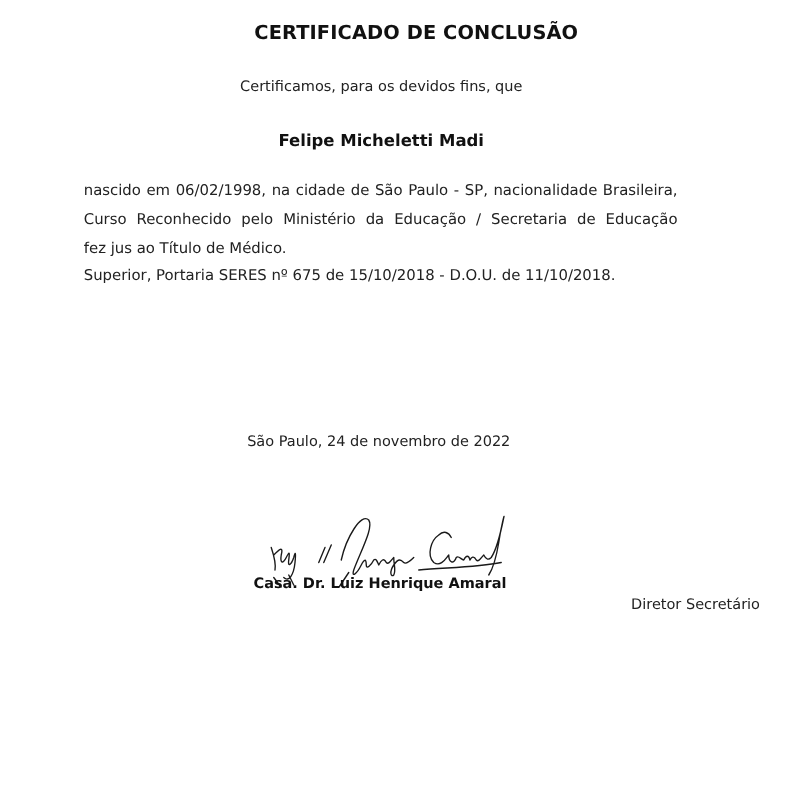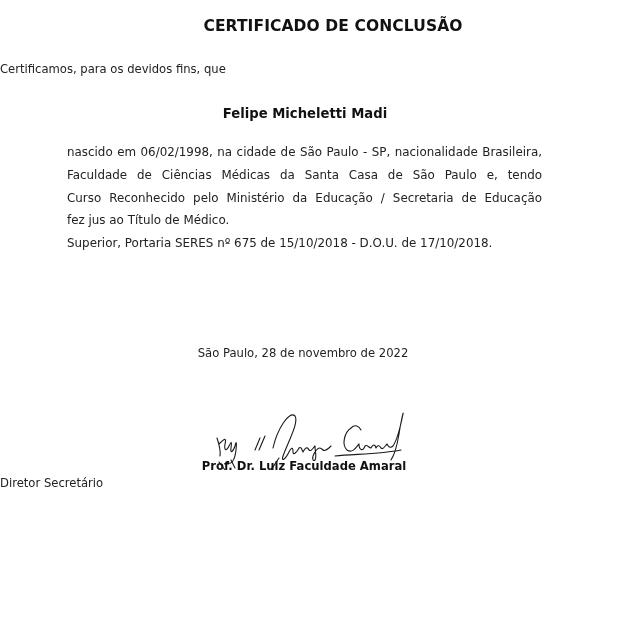--- a/index.html
+++ b/index.html
@@ -31,20 +31,21 @@
       font-size: 15.5px;
       letter-spacing: 0.1px;
       color: #111;
       margin-left: 28px;
     }
     .intro {
       position: absolute;
       top: 62px;
       left: 0;
       width: 610px;
+      text-align: center;
       font-size: 11.6px;
       color: #222;
     }
     .name {
       position: absolute;
       top: 106px;
       left: 0;
       width: 610px;
       text-align: center;
       font-weight: bold;
@@ -94,55 +95,54 @@
       text-align: center;
       font-weight: bold;
       font-size: 11.6px;
       color: #111;
     }
     .signer-role {
       position: absolute;
       top: 476px;
       left: 0;
       width: 608px;
-      text-align: left;
+      text-align: right;
       font-size: 11.6px;
       color: #222;
     }
   </style>
 </head>
 <body>
 
 <div class="page">
   <div class="title">CERTIFICADO DE CONCLUSÃO</div>
   <div class="intro">Certificamos, para os devidos fins, que</div>
   <div class="name">Felipe Micheletti Madi</div>
 
   <div class="body-text">
     <span class="line">nascido em 06/02/1998, na cidade de São Paulo - SP, nacionalidade Brasileira,</span>
-    <span class="line">Faculdade de Ciências Médicas da Santa Casa de São Paulo e, tendo</span>
     <span class="line">Curso Reconhecido pelo Ministério da Educação / Secretaria de Educação</span>
     <span class="line last">fez jus ao Título de Médico.</span>
-    <span class="line last">Superior, Portaria SERES nº 675 de 15/10/2018 - D.O.U. de 17/10/2018.</span>
+    <span class="line last">Superior, Portaria SERES nº 675 de 15/10/2018 - D.O.U. de 11/10/2018.</span>
   </div>
 
-  <div class="place-date">São Paulo, 28 de novembro de 2022</div>
+  <div class="place-date">São Paulo, 24 de novembro de 2022</div>
 
   <svg class="signature" viewBox="0 0 210 70" xmlns="http://www.w3.org/2000/svg">
     <g fill="none" stroke="#1a1a1a" stroke-width="1.1" stroke-linecap="round" stroke-linejoin="round">
 
       <path d="M12 38 C14 44, 16 50, 15 56 M14 44 C18 40, 22 36, 20 44 C19 50, 21 52, 24 46 C26 42, 27 40, 26 48 C25 54, 28 52, 30 46 C31 42, 32 40, 31 50 C30 60, 26 66, 22 62"></path>
 
       <path d="M55 38 L50 50 M60 36 L54 50"></path>
 
       <path d="M68 48 C72 30, 84 10, 90 16 C94 22, 84 40, 78 56 C76 62, 80 60, 84 52 C86 48, 88 46, 88 52 C88 56, 92 52, 94 48 C96 46, 97 50, 98 52 C100 48, 102 46, 104 50 C106 52, 108 48, 110 46 C110 52, 112 56, 110 60 C108 62, 106 58, 110 52 C114 46, 116 48, 118 50 C120 52, 124 48, 126 46"></path>
 
       <path d="M146 28 C140 32, 136 44, 142 50 C148 54, 152 46, 154 44 C154 50, 158 52, 160 46 C162 44, 164 48, 166 48 C168 44, 170 44, 171 48 C172 46, 174 44, 176 48 C178 50, 180 46, 182 44 C184 48, 186 48, 188 46 C192 40, 196 24, 198 14 C199 10, 196 20, 194 34 C192 46, 190 54, 186 60 M146 28 C150 24, 154 26, 156 30"></path>
 
       <path d="M130 56 C150 54, 176 54, 196 50"></path>
 
       <path d="M14 62 L20 70 M26 60 L30 68 M74 58 L66 70"></path>
     </g>
   </svg>
 
-  <div class="signer-name">Prof. Dr. Luiz Faculdade Amaral</div>
+  <div class="signer-name">Casa. Dr. Luiz Henrique Amaral</div>
   <div class="signer-role">Diretor Secretário</div>
 </div>
 
 </body></html>

